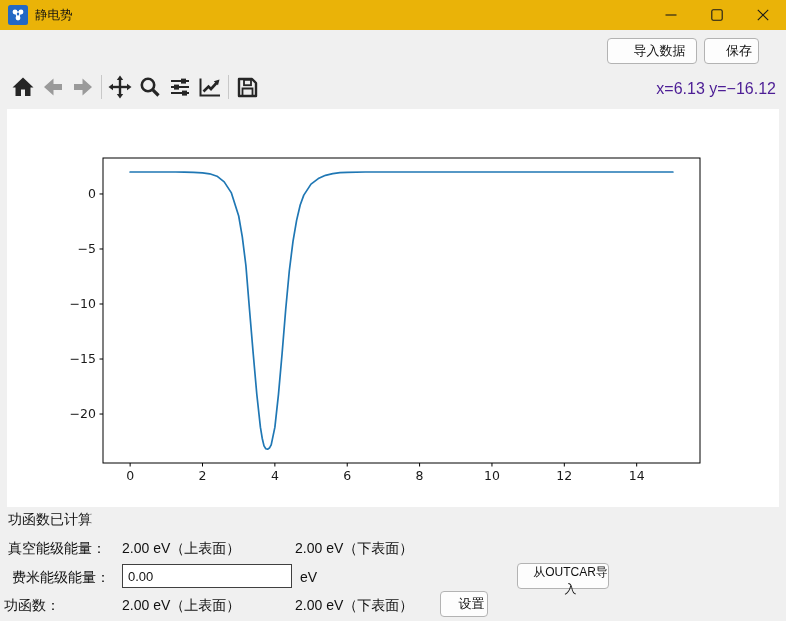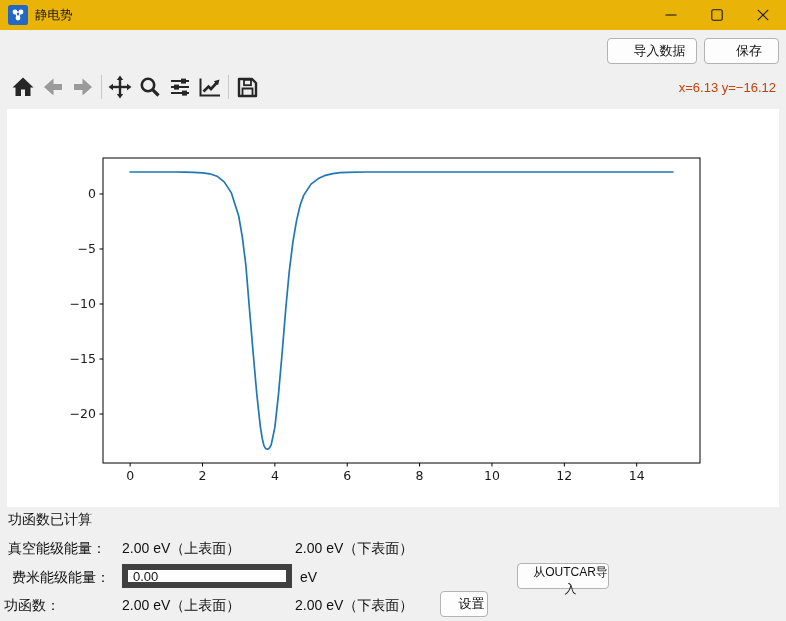--- a/index.html
+++ b/index.html
@@ -20,47 +20,47 @@
   .win-controls { position:absolute; right:0; top:0; height:30px; display:flex; }
   .win-btn { width:46px; height:30px; display:flex; align-items:center; justify-content:center; }
   
   .qt-btn {
     position:absolute; height:26px; background:#fdfdfd;
     border:1px solid #b3b3b3; border-radius:4px;
     font-size:13px; color:#111; text-align:center;
     font-family:inherit; cursor:default;padding-left:15px;
   }
   #btn-import { left:607px; top:38px; width:90px; }
-  #btn-save   { left:704px; top:38px; width:75px; }
+  #btn-save   { left:704px; top:38px; width:55px; }
   
   .mpl-toolbar {
     position:absolute; left:8px; top:71px; height:32px;
     display:flex; align-items:center;
   }
   .tool-btn { width:30px; height:30px; display:flex; align-items:center; justify-content:center; }
   .tool-sep { width:1px; height:24px; background:#c8c8c8; margin:0 3px; }
   .coords {
     position:absolute; right:10px; top:80px;
-    font-size:13px; color:#c2410c;
+    font-size:16px; color:#4c1d95;
   }
   
   .canvas {
     position:absolute; left:7px; top:109px; width:772px; height:398px;
     background:#ffffff;
   }
   
   .status-text { position:absolute; font-size:14px; color:#111; white-space:nowrap;text-align:right; }
   #st-line1 { left:8px;  top:511px; }
   #st-vac-label { left:8px;   top:540px; }
   #st-vac-top   { left:122px; top:540px; }
   #st-vac-bot   { left:295px; top:540px; }
   #st-fermi-label { left:12px; top:569px; }
   #fermi-input {
     position:absolute; left:122px; top:564px; width:170px; height:24px;
-    border:6px solid #404040; background:#fff; font-size:13px;
+    border:1px solid #404040; background:#fff; font-size:13px;
     padding-left:5px; font-family:inherit; color:#111;
   }
   #st-ev { left:300px; top:569px; }
   #btn-set    { left:440px; top:591px; width:48px; }
   #btn-outcar { left:517px; top:563px; width:92px; font-size:12px; }
   #st-wf-label { left:4px;   top:597px; }
   #st-wf-top   { left:122px; top:597px; }
   #st-wf-bot   { left:295px; top:597px; }
 </style>
 </head>

